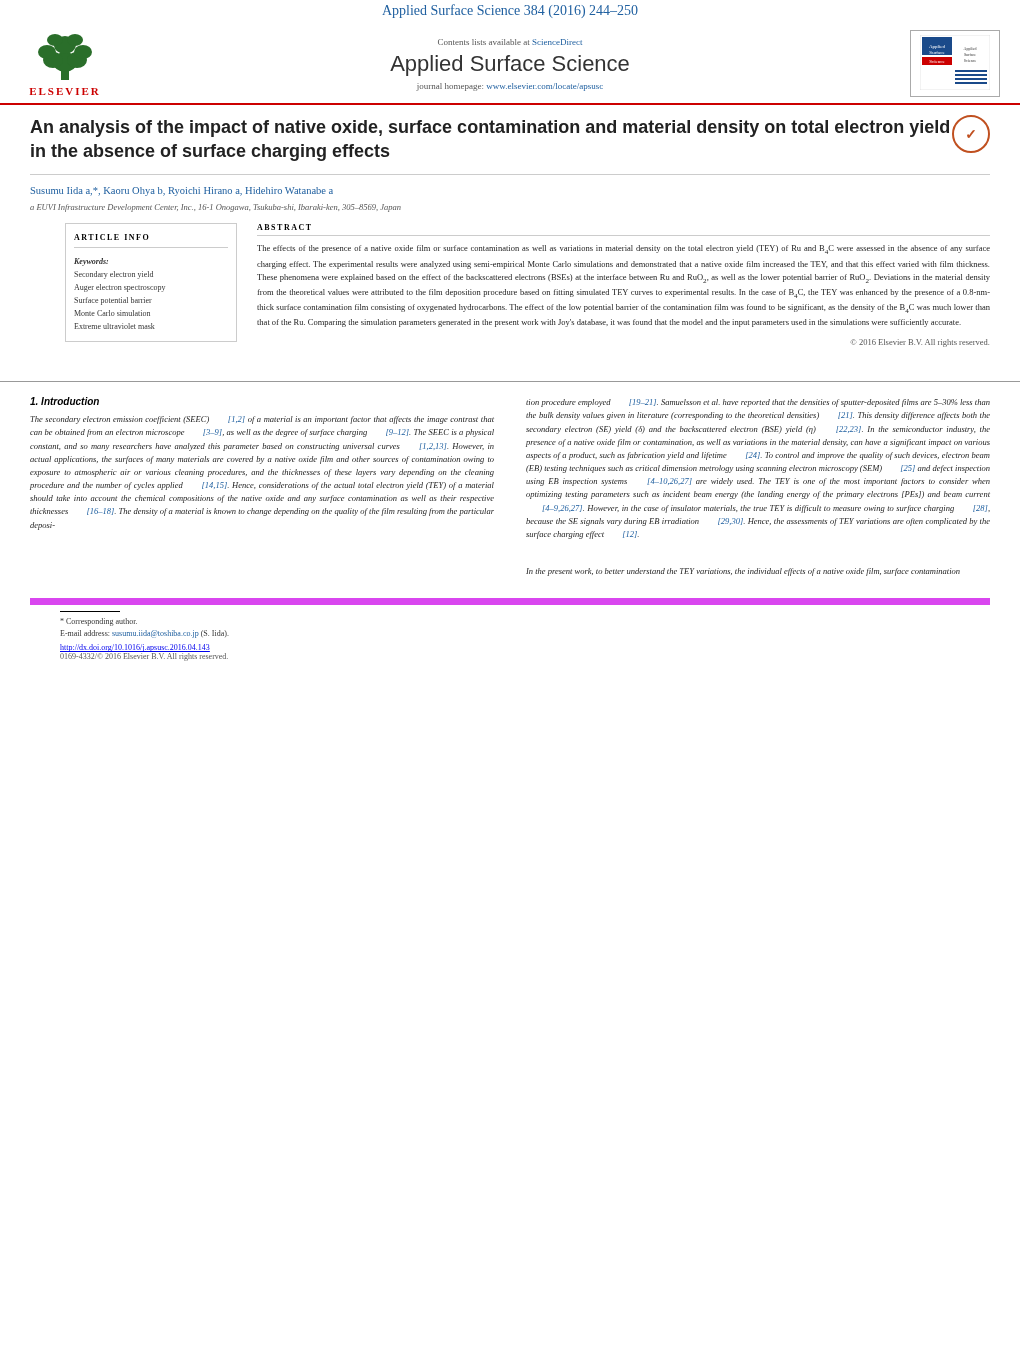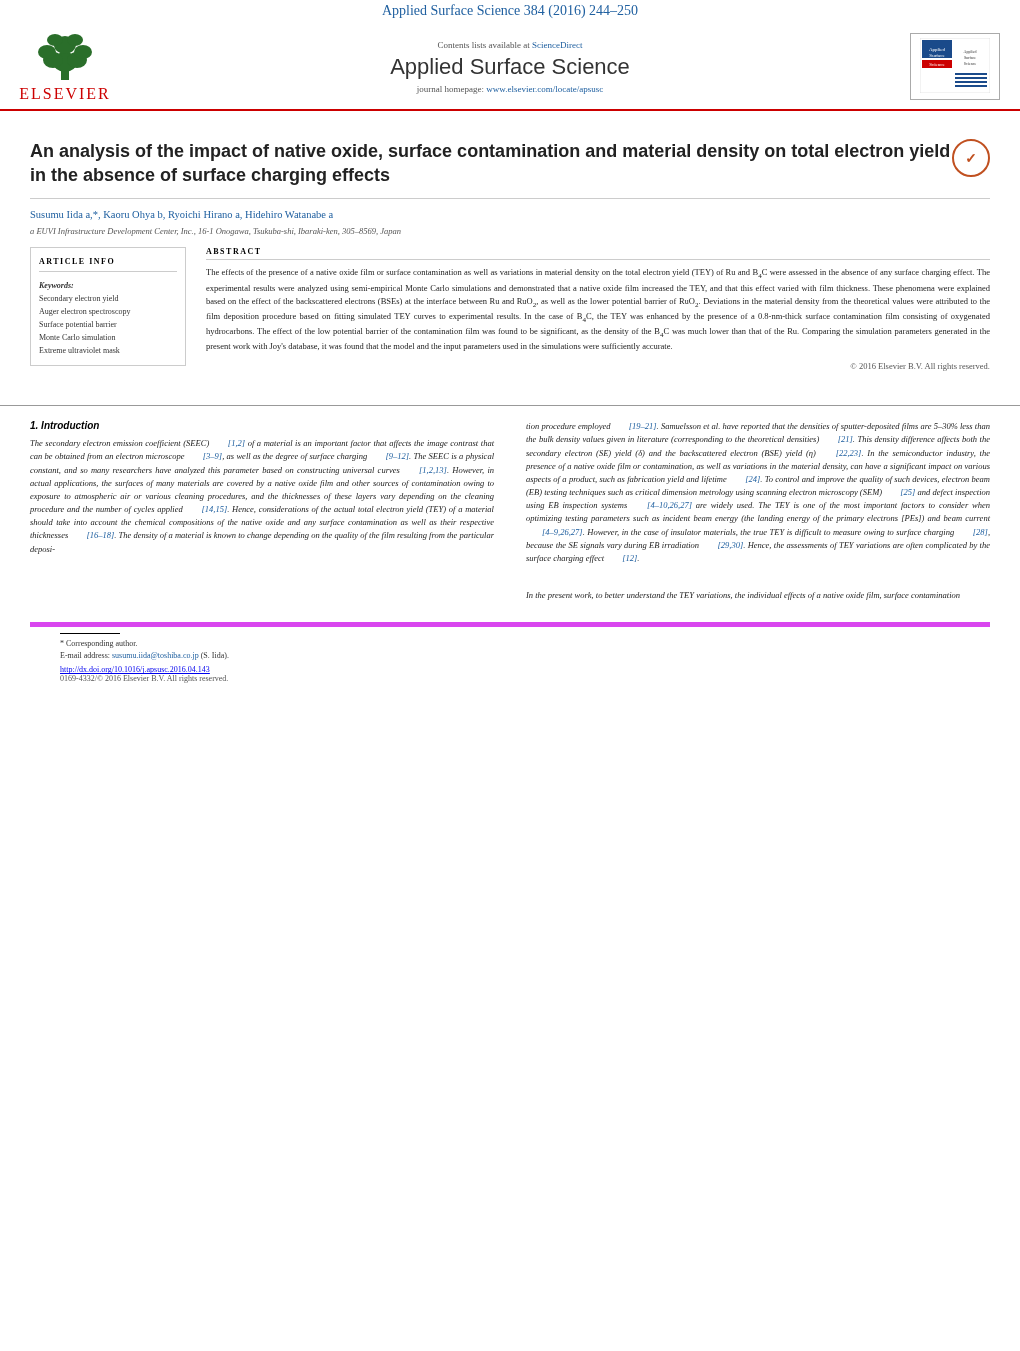--- a/index.html
+++ b/index.html
@@ -28,22 +28,22 @@
       width: 90px;
       display: flex;
       flex-direction: column;
       align-items: center;
     }
     .elsevier-tree {
       width: 60px;
       height: 55px;
     }
     .elsevier-text {
-      font-size: 16px;
-      font-weight: normal;
+      font-size: 11px;
+      font-weight: bold;
       color: #c00;
       letter-spacing: 2px;
     }
     .applied-surface-logo {
       width: 90px;
       text-align: right;
     }
     .applied-surface-logo-box {
       border: 1px solid #aaa;
       padding: 4px;
@@ -69,21 +69,21 @@
     .journal-homepage a { color: #2060a0; text-decoration: none; }
     .top-ref {
       text-align: center;
       font-size: 14px;
       color: #2060a0;
       padding: 3px 8px;
     }
 
     
     .article-body {
-      padding: 28px 30px 20px;
+      padding: 10px 30px 20px;
     }
 
     
     .title-section {
       display: flex;
       align-items: flex-start;
       margin-bottom: 10px;
       border-bottom: 1px solid #ccc;
       padding-bottom: 10px;
     }
@@ -110,22 +110,23 @@
       line-height: 1.4;
     }
 
     
     .two-col {
       display: flex;
       gap: 20px;
       margin-top: 10px;
     }
     .left-col {
-      width: 156px;
+      width: 172px;
       flex-shrink: 0;
+      margin-left: 35px;
     }
     .right-col {
       flex: 1;
     }
 
     
     .article-info-section {
       border: 1px solid #ccc;
       padding: 8px;
       font-size: 8.5px;
@@ -204,21 +205,21 @@
     .body-text {
       font-size: 8.5px;
       line-height: 1.55;
       text-align: justify;
       color: #222;
     }
 
     
     .footer-area {
       padding: 6px 30px 10px;
-      border-top: 5px solid #d946ef;
+      border-top: 7px solid #d946ef;
       margin: 0 30px;
     }
     .footnote-line {
       width: 60px;
       border-top: 1px solid #000;
       margin-bottom: 4px;
     }
     .footnote-text {
       font-size: 8px;
       color: #333;

